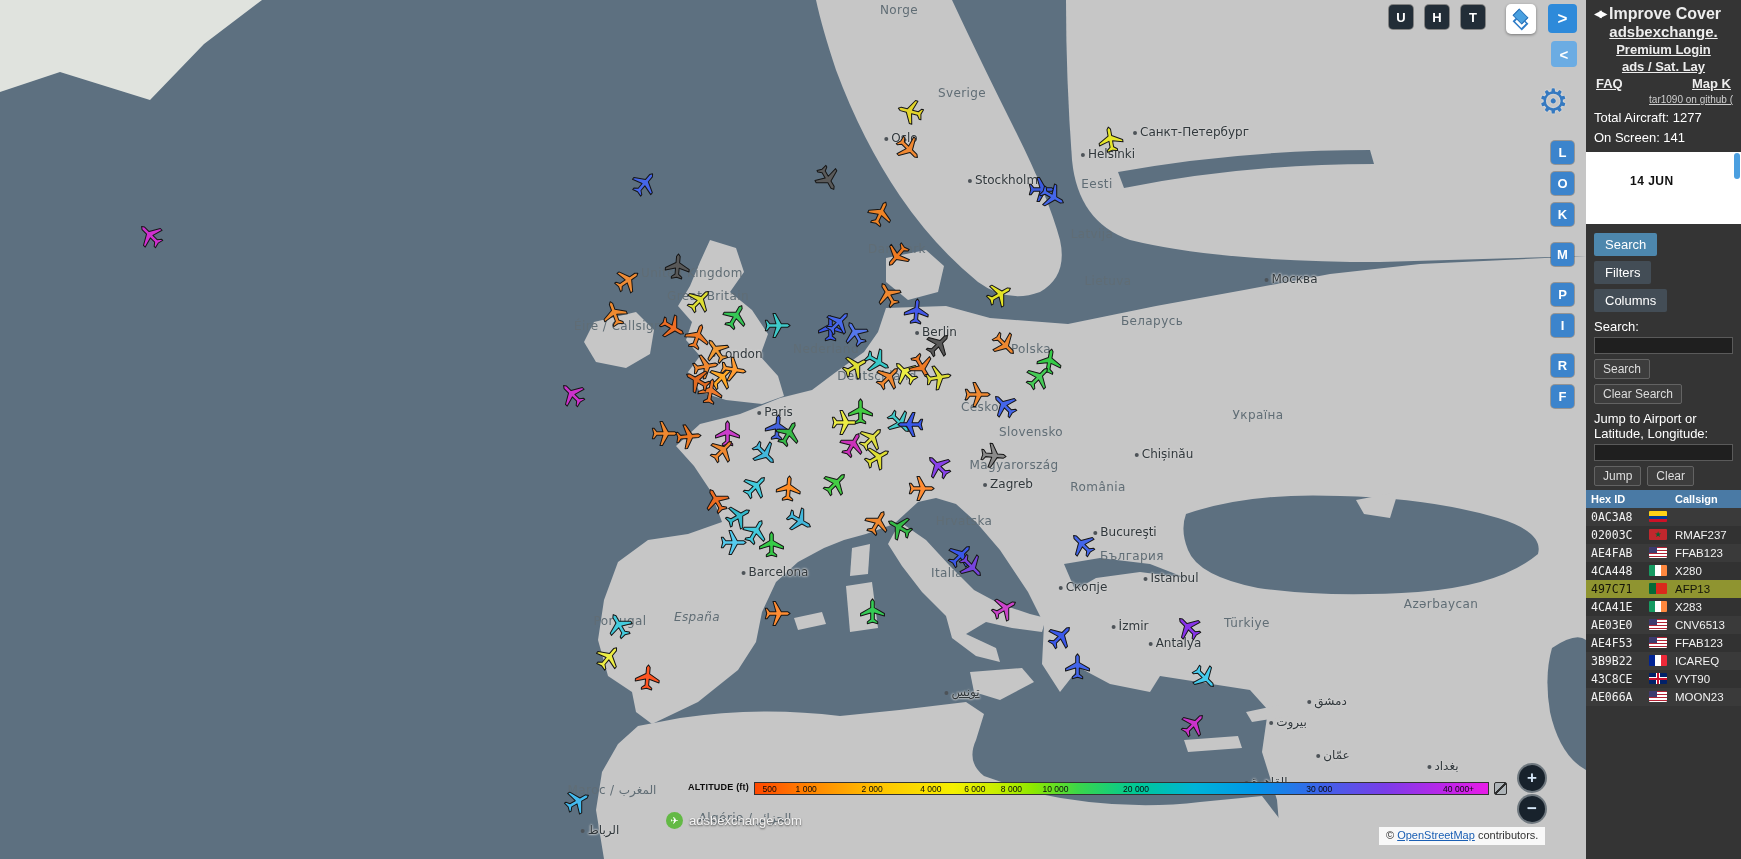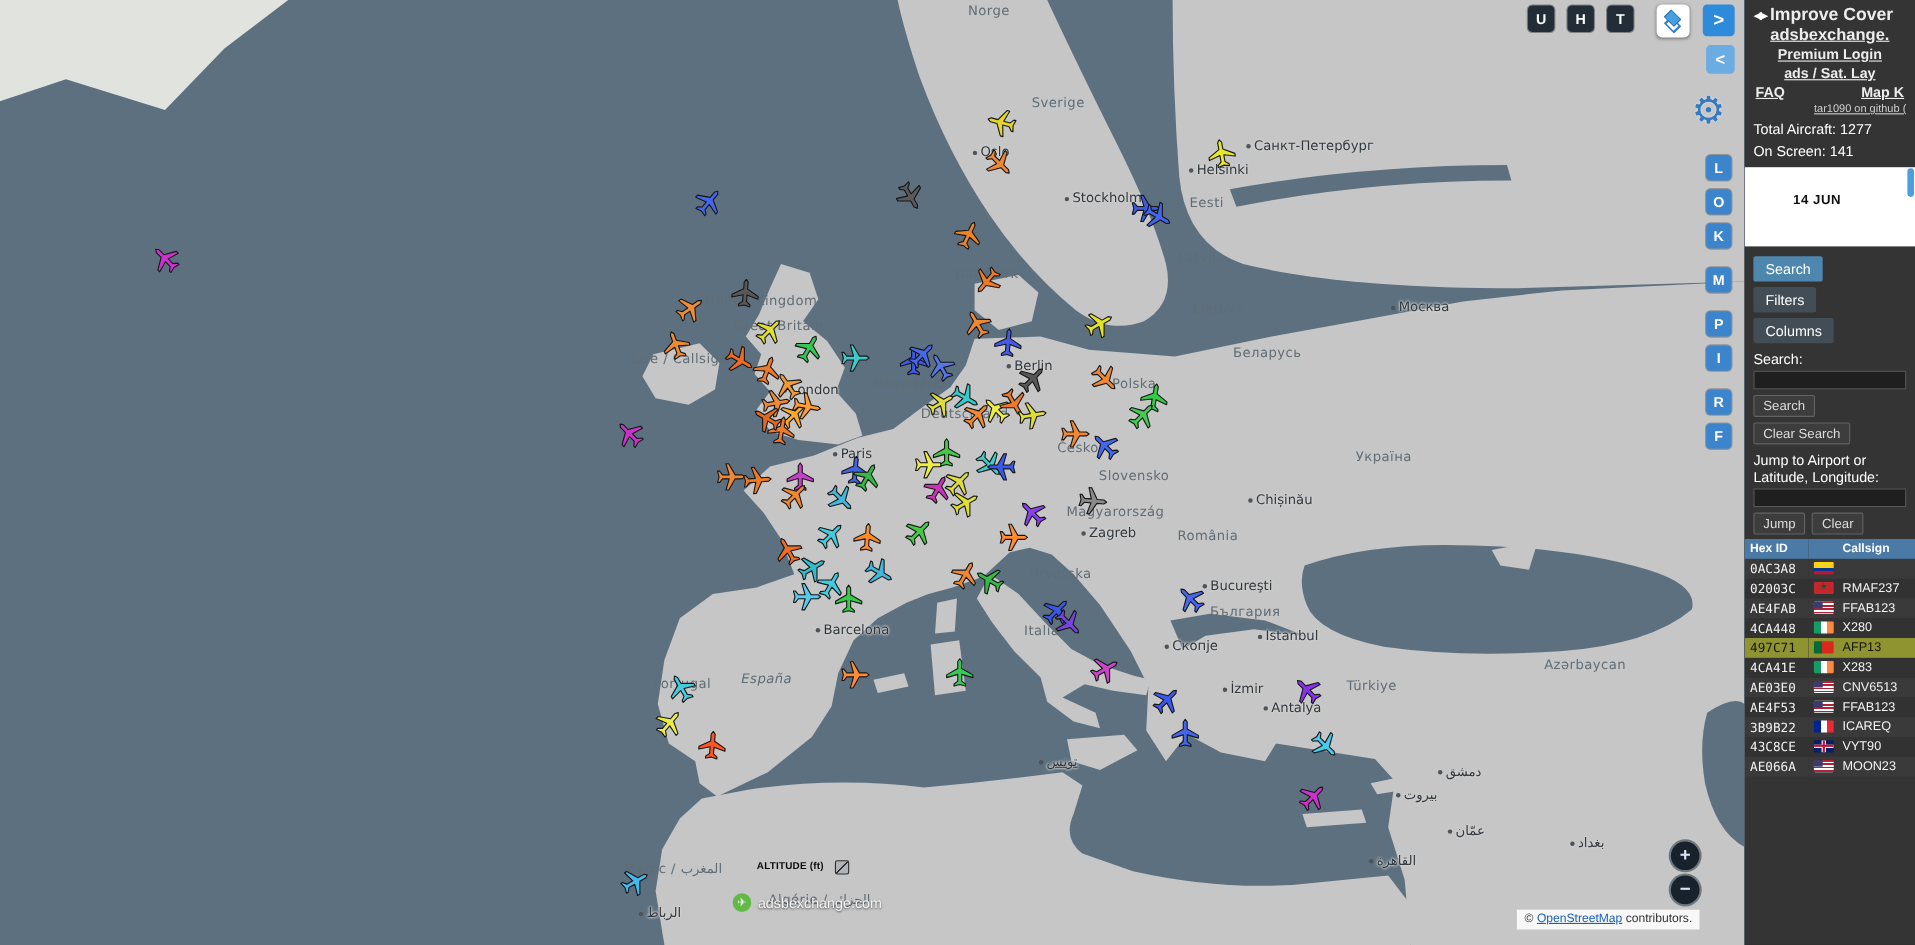--- a/index.html
+++ b/index.html
@@ -443,20 +443,32 @@
     <div id="layers-btn">
       <span class="diamond lower"></span>
       <span class="diamond"></span>
     </div>
     <button id="expand-btn">&gt;</button>
     <button id="collapse-btn">&lt;</button>
     <div id="gear-btn">⚙</div>
 
     <div id="alt-scale">
       <span id="alt-label">ALTITUDE (ft)</span>
+      <div id="alt-bar">
+          <span class="alt-tick" style="left: 2%;">500</span>
+          <span class="alt-tick" style="left: 7%;">1 000</span>
+          <span class="alt-tick" style="left: 16%;">2 000</span>
+          <span class="alt-tick" style="left: 24%;">4 000</span>
+          <span class="alt-tick" style="left: 30%;">6 000</span>
+          <span class="alt-tick" style="left: 35%;">8 000</span>
+          <span class="alt-tick" style="left: 41%;">10 000</span>
+          <span class="alt-tick" style="left: 52%;">20 000</span>
+          <span class="alt-tick" style="left: 77%;">30 000</span>
+          <span class="alt-tick" style="left: 96%;">40 000+</span>
+        </div>
       <div id="alt-gadget"></div>
     </div>
 
     <div id="brand">
       <span id="brand-logo">✈</span>
       <span id="brand-text">adsbexchange.com</span>
     </div>
 
     <div id="zoom-in" class="zoom-btn">+</div>
     <div id="zoom-out" class="zoom-btn">−</div>

